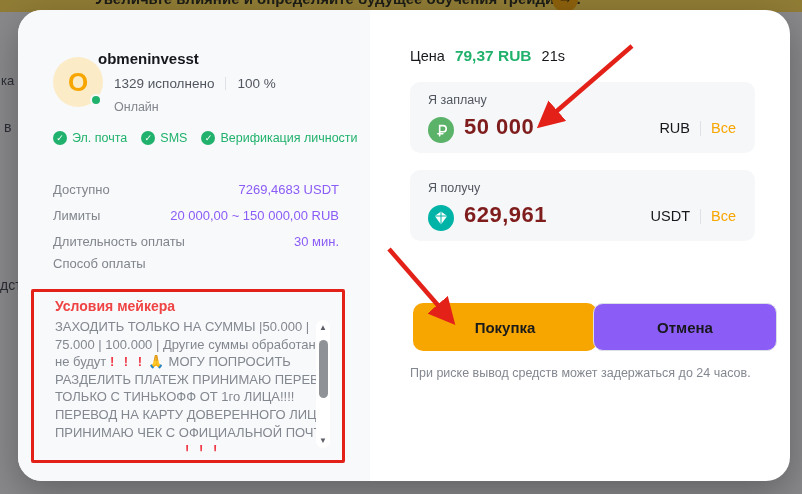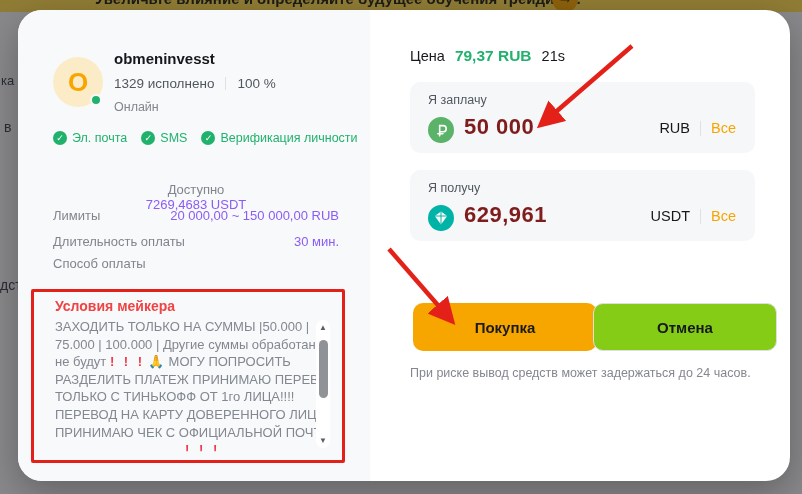--- a/index.html
+++ b/index.html
@@ -17,21 +17,21 @@
   .dim { position:absolute; inset:0; background:rgba(24,24,28,0.48); z-index:1; }
 
   
   .modal { position:absolute; left:18px; top:10px; width:772px; height:471px; background:#ffffff; border-radius:24px; z-index:2; box-shadow:0 12px 36px rgba(0,0,0,0.28); }
   .left-panel { position:absolute; left:0; top:0; width:352px; height:471px; background:#f8f9fb; border-radius:24px 0 0 24px; }
 
   
   .avatar { position:absolute; left:35px; top:47px; width:50px; height:50px; border-radius:50%; background:#fcebc7; }
   .avatar-letter { position:absolute; inset:0; text-align:center; line-height:50px; font-size:26px; font-weight:bold; color:#f7a600; }
   .online-dot { position:absolute; right:1px; bottom:1px; width:12px; height:12px; border-radius:50%; background:#20b26c; border:2px solid #f8f9fb; }
-  .trader-name { position:absolute; left:96px; top:40px; font-size:15px; font-weight:bold; color:#17181c; }
+  .trader-name { position:absolute; left:80px; top:40px; font-size:15px; font-weight:bold; color:#17181c; }
   .trader-stats { position:absolute; left:96px; top:66px; display:flex; align-items:center; font-size:13.5px; color:#51565f; }
   .stats-sep { width:1px; height:13px; background:#dfe1e6; margin:0 11px; }
   .trader-online { position:absolute; left:96px; top:90px; font-size:12.5px; color:#81858c; }
   .badges { position:absolute; left:35px; top:121px; display:flex; gap:14px; align-items:center; }
   .badge { display:flex; align-items:center; gap:5px; font-size:12.5px; color:#20b26c; white-space:nowrap; }
   .check-ic { width:14px; height:14px; border-radius:50%; background:#20b26c; color:#fff; font-size:9px; line-height:14px; text-align:center; flex:0 0 auto; }
 
   
   .details { position:absolute; left:35px; top:170px; width:286px; }
   .drow { position:absolute; left:0; width:100%; display:flex; justify-content:space-between; align-items:center; }
@@ -63,21 +63,21 @@
   .coin-ic { position:absolute; left:18px; top:35px; width:26px; height:26px; border-radius:50%; display:flex; align-items:center; justify-content:center; }
   .ic-rub { background:#5bb269; } .ic-usdt { background:#00b3a7; }
   .card-amount { position:absolute; left:54px; top:32px; font-size:22px; font-weight:bold; color:#7f1d1d; letter-spacing:0.5px; }
   .card-right { position:absolute; right:19px; top:38px; display:flex; align-items:center; }
   .cur-label { font-size:14.5px; color:#17181c; }
   .cur-sep { width:1px; height:15px; background:#dfe1e6; margin:0 10px; }
   .all-link { font-size:14.5px; color:#f7a600; cursor:pointer; }
 
   .btn { position:absolute; top:293px; width:184px; height:48px; border-radius:10px; font-size:15px; font-weight:bold; font-family:inherit; cursor:pointer; }
   .btn-buy { left:395px; background:#f7a600; border:none; color:#1b1b1b; }
-  .btn-cancel { left:575px; background:#84cc16; border:1px solid #dcdfe5; color:#17181c; }
+  .btn-cancel { left:575px; background:#8b5cf6; border:1px solid #dcdfe5; color:#17181c; }
   .disclaimer { position:absolute; left:392px; top:356px; font-size:12.5px; color:#83878f; white-space:nowrap; }
 
   
   .anno-rect { position:absolute; left:31px; top:289px; width:314px; height:174px; border:3px solid #e32119; border-radius:2px; z-index:3; pointer-events:none; }
   .anno-arrows { position:absolute; inset:0; z-index:4; pointer-events:none; }
 </style>
 </head>
 <body>
 
 <div class="stage">
@@ -117,21 +117,21 @@
             <span class="check-ic">✓</span>
             <span>SMS</span>
           </span>
         <span class="badge">
             <span class="check-ic">✓</span>
             <span>Верификация личности</span>
           </span>
       </div>
 
       <div class="details">
-        <div class="drow" style="top:2px;flex-direction:column;">
+        <div class="drow" style="top:2px;">
           <span class="dlabel">Доступно</span>
           <span class="dvalue">7269,4683 USDT</span>
         </div>
         <div class="drow" style="top:28px;">
           <span class="dlabel">Лимиты</span>
           <span class="dvalue">20 000,00 ~ 150 000,00 RUB</span>
         </div>
         <div class="drow" style="top:54px;">
           <span class="dlabel">Длительность оплаты</span>
           <span class="dvalue">30 мин.</span>

